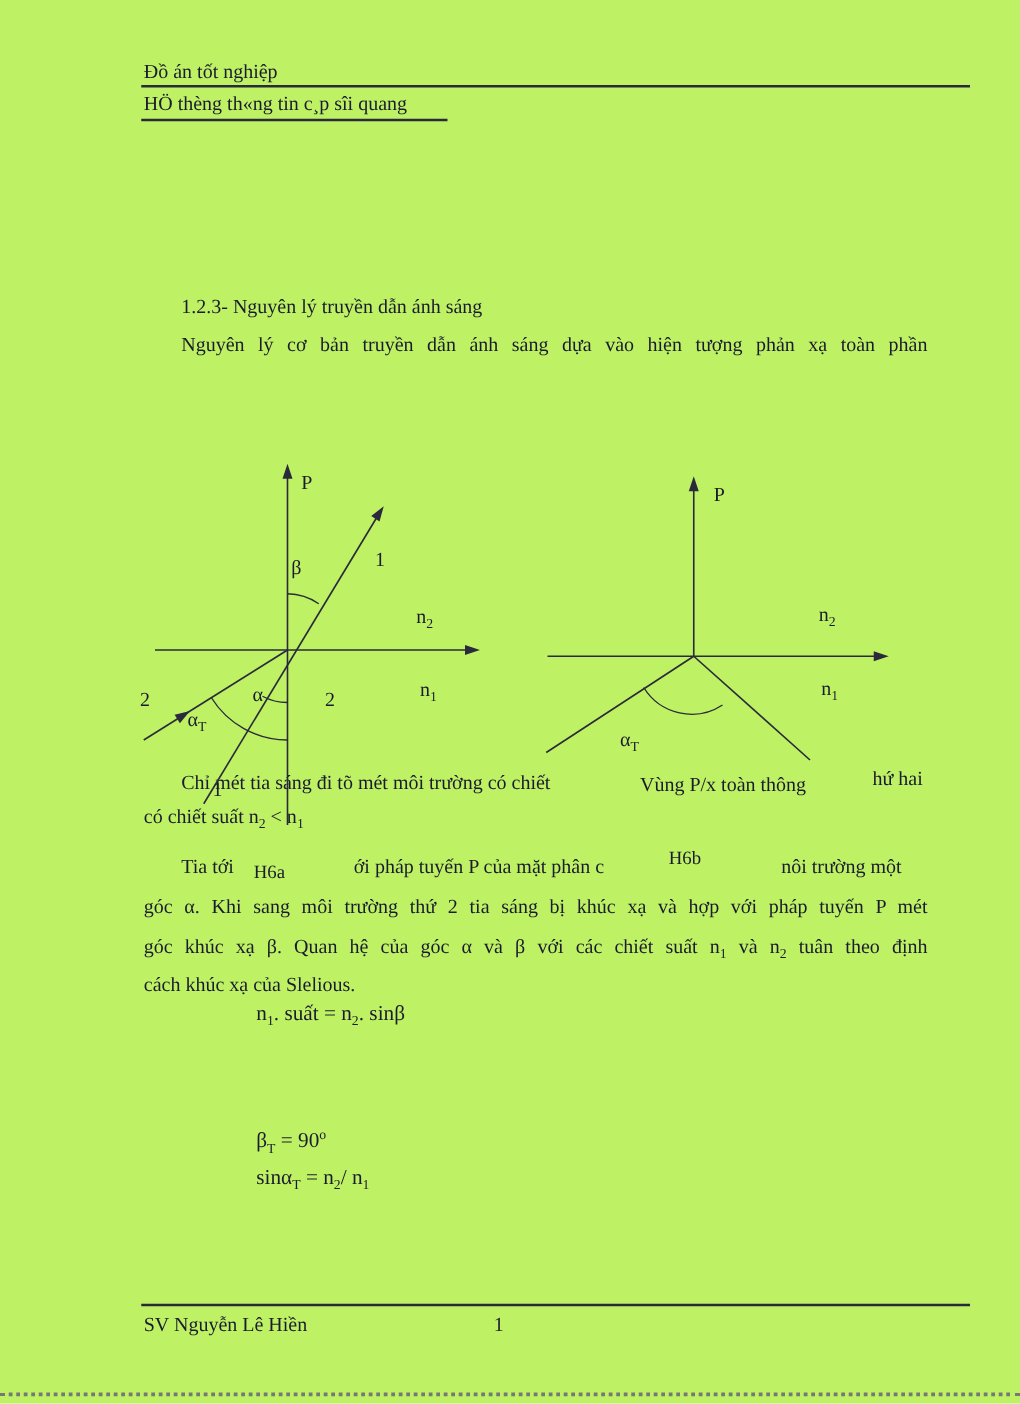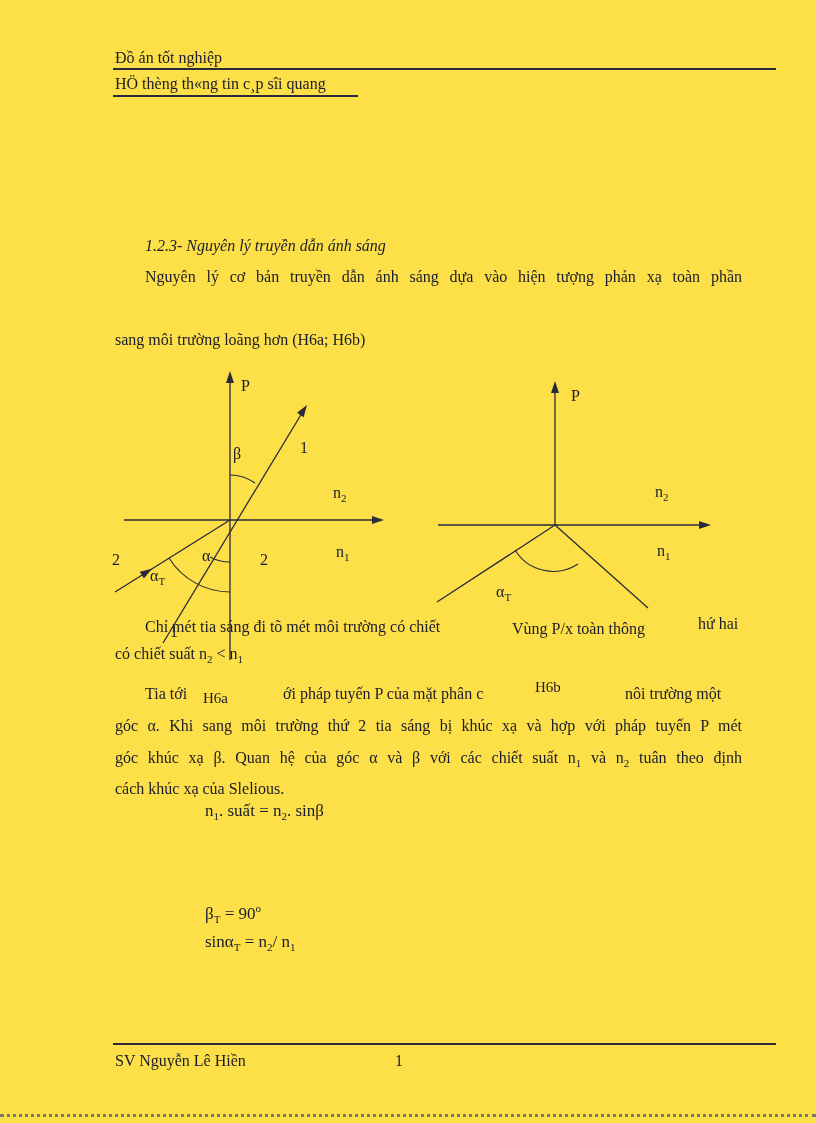--- a/index.html
+++ b/index.html
@@ -1,25 +1,25 @@
 <!DOCTYPE html>
 <html lang="vi"><head>
 <meta charset="utf-8">
 <style>
   * { margin:0; padding:0; box-sizing:border-box; }
   html,body { background:#ffffff; }
   .page {
-    position:relative; width:816px; height:1123px; background:#fde047;
+    position:relative; width:816px; height:1123px; background:#bef264;
     font-family:"Liberation Serif","DejaVu Serif",serif;
     color:#1b1b2e; font-size:16px; line-height:20px; overflow:hidden;
   }
   .abs  { position:absolute; white-space:nowrap; }
   .just { white-space:normal; text-align:justify; text-align-last:justify; }
   .rule { position:absolute; border-top:2px solid #2a2a3a; height:0; }
-  .italic { font-style:italic; }
+  .italic { }
   .small { font-size:15px; }
   .formula { font-size:17px; }
   sub { font-size:11px; }
   sup { font-size:11px; }
   .fig { position:absolute; z-index:2; }
   .fig line { stroke:#2a2a3a; stroke-width:1.3; }
   .fig path.arc { stroke:#2a2a3a; stroke-width:1.1; fill:none; }
   .fig polygon { fill:#2a2a3a; }
   .fig text { font-size:16px; fill:#1b1b2e; font-family:"Liberation Serif","DejaVu Serif",serif; }
   .svgsub { font-size:11px; }
@@ -31,21 +31,20 @@
 <div class="page">
 
   <span class="abs" style="left:115px;top:48px">Đồ án tốt nghiệp</span>
   <div class="rule" style="left:113px;top:68px;width:663px"></div>
   <span class="abs" style="left:115px;top:74px">HÖ thèng th«ng tin c¸p sîi quang</span>
   <div class="rule" style="left:113px;top:95px;width:245px"></div>
 
   <span class="abs italic" style="left:145px;top:236px">1.2.3- Nguyên lý truyền dẫn ánh sáng</span>
 
   <div class="abs just" style="left:145px;top:267px;width:597px">Nguyên lý cơ bản truyền dẫn ánh sáng dựa vào hiện tượng phản xạ toàn phần</div>
-  <div class="abs" style="left:115px;top:330px">sang môi trường loãng hơn (H6a; H6b)</div>
 
   <span class="abs" style="left:145px;top:617px">Chỉ mét tia sáng đi tõ mét môi trường có chiết</span>
   <span class="abs" style="left:512px;top:619px">Vùng P/x toàn thông</span>
   <span class="abs" style="left:698px;top:614px">hứ hai</span>
   <div class="abs" style="left:115px;top:644px"><span>có chiết suất n</span><sub>2</sub><span> &lt; n</span><sub>1</sub></div>
 
   <svg class="fig" style="left:100px;top:365px" width="300" height="300" viewBox="0 0 300 300">
     <line x1="130" y1="295" x2="130" y2="16"></line>
     <polygon points="130,6 126,18 134,18"></polygon>
     <line x1="24" y1="155" x2="276" y2="155"></line>

